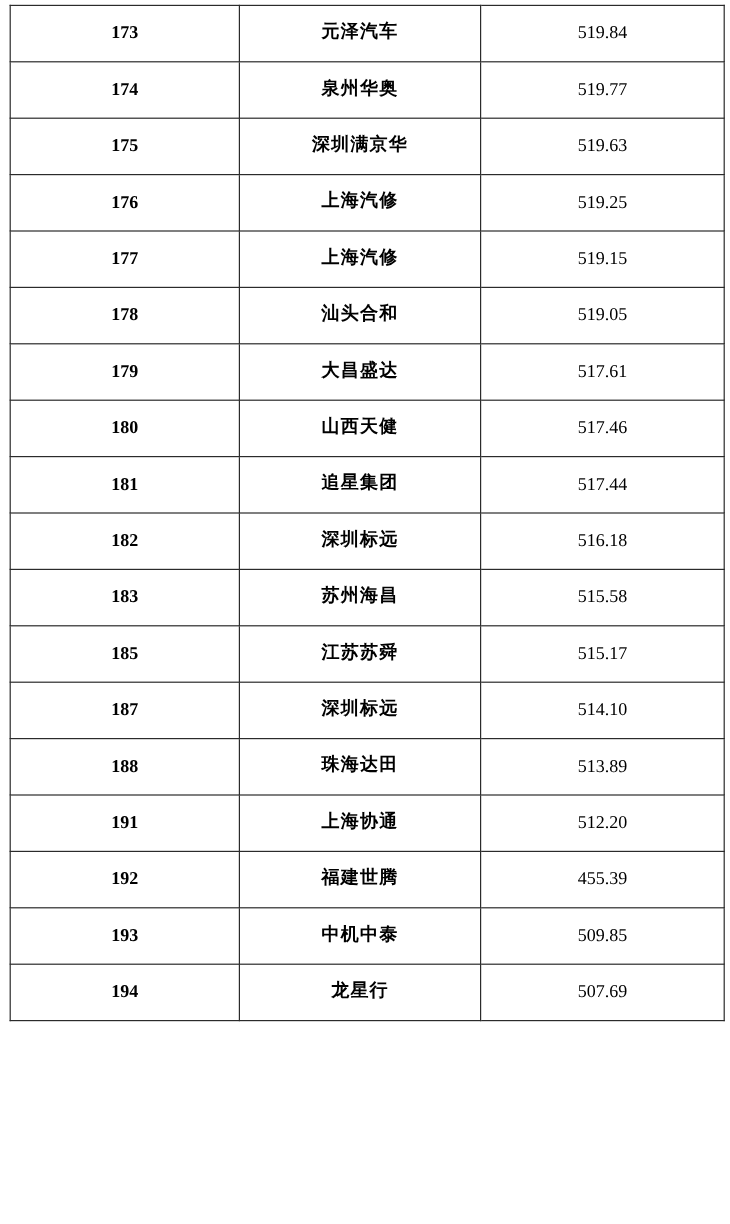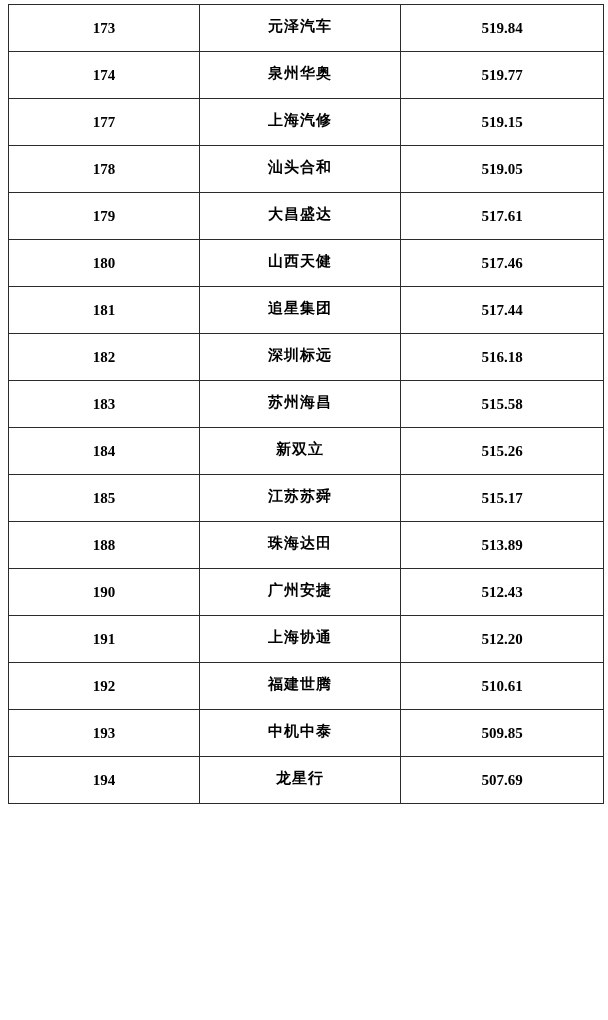--- a/index.html
+++ b/index.html
@@ -43,39 +43,49 @@
   td.col-name {
     width: 200px;
     font-family: Liberation Mono, monospace;
     font-weight: bold;
     font-size: 16px;
     letter-spacing: 1px;
   }
   td.col-score {
     width: 202px;
     font-family: "Liberation Serif", serif;
-    font-weight: bold;
+    font-weight: normal;
     font-size: 15px;
   }
 </style>
 </head>
 <body>
 
 <div class="sheet">
   <table class="rank-table">
     <tbody>
         <tr>
           <td class="col-rank">173</td>
           <td class="col-name">元泽汽车</td>
           <td class="col-score">519.84</td>
         </tr>
         <tr>
           <td class="col-rank">174</td>
           <td class="col-name">泉州华奥</td>
           <td class="col-score">519.77</td>
+        </tr>
+        <tr>
+          <td class="col-rank">175</td>
+          <td class="col-name">深圳满京华</td>
+          <td class="col-score">519.63</td>
+        </tr>
+        <tr>
+          <td class="col-rank">176</td>
+          <td class="col-name">上海汽修</td>
+          <td class="col-score">519.25</td>
         </tr>
         <tr>
           <td class="col-rank">177</td>
           <td class="col-name">上海汽修</td>
           <td class="col-score">519.15</td>
         </tr>
         <tr>
           <td class="col-rank">178</td>
           <td class="col-name">汕头合和</td>
           <td class="col-score">519.05</td>
@@ -99,48 +109,43 @@
           <td class="col-rank">182</td>
           <td class="col-name">深圳标远</td>
           <td class="col-score">516.18</td>
         </tr>
         <tr>
           <td class="col-rank">183</td>
           <td class="col-name">苏州海昌</td>
           <td class="col-score">515.58</td>
         </tr>
         <tr>
-          <td class="col-rank">184</td>
-          <td class="col-name">新双立</td>
-          <td class="col-score">515.26</td>
-        </tr>
-        <tr>
           <td class="col-rank">185</td>
           <td class="col-name">江苏苏舜</td>
           <td class="col-score">515.17</td>
         </tr>
         <tr>
+          <td class="col-rank">187</td>
+          <td class="col-name">深圳标远</td>
+          <td class="col-score">514.10</td>
+        </tr>
+        <tr>
           <td class="col-rank">188</td>
           <td class="col-name">珠海达田</td>
           <td class="col-score">513.89</td>
-        </tr>
-        <tr>
-          <td class="col-rank">190</td>
-          <td class="col-name">广州安捷</td>
-          <td class="col-score">512.43</td>
         </tr>
         <tr>
           <td class="col-rank">191</td>
           <td class="col-name">上海协通</td>
           <td class="col-score">512.20</td>
         </tr>
         <tr>
           <td class="col-rank">192</td>
           <td class="col-name">福建世腾</td>
-          <td class="col-score">510.61</td>
+          <td class="col-score">455.39</td>
         </tr>
         <tr>
           <td class="col-rank">193</td>
           <td class="col-name">中机中泰</td>
           <td class="col-score">509.85</td>
         </tr>
         <tr>
           <td class="col-rank">194</td>
           <td class="col-name">龙星行</td>
           <td class="col-score">507.69</td>

